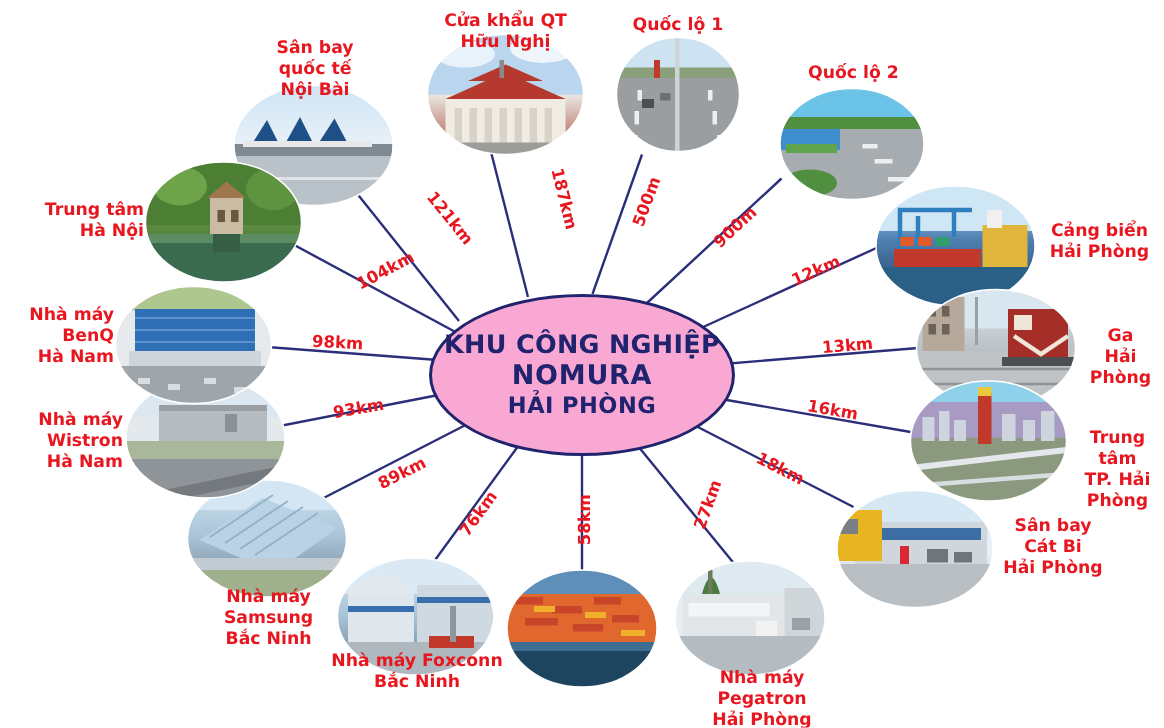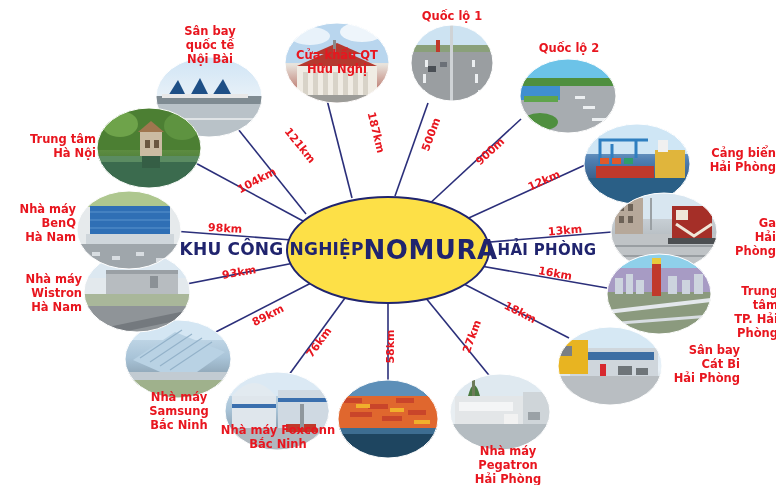--- a/index.html
+++ b/index.html
@@ -12,51 +12,51 @@
 
   svg#wires{position:absolute;left:0;top:0;width:776px;height:485px;overflow:visible;}
 
   
   .hub{
     position:absolute;
     left:286px;top:196px;
     width:204px;height:108px;
     border:2px solid #20246e;
     border-radius:50%;
-    background:#fde047;
-    display:flex;flex-direction:row;
+    background:#f9a8d4;
+    display:flex;flex-direction:column;
     align-items:center;justify-content:center;
     z-index:6;
     box-sizing:border-box;
   }
   .hub .l1{
     font-size:17px;font-weight:bold;color:#20246e;
     letter-spacing:.2px;line-height:1.05;white-space:nowrap;
   }
   .hub .l2{
-    font-size:26px;font-weight:bold;color:#20246e;
+    font-size:18px;font-weight:bold;color:#20246e;
     letter-spacing:.5px;line-height:1.1;margin-top:1px;white-space:nowrap;
   }
   .hub .l3{
     font-size:15px;font-weight:bold;color:#20246e;
     letter-spacing:.3px;line-height:1.1;margin-top:1px;white-space:nowrap;
   }
 
   
   .cap{
     position:absolute;
     color:#e8161f;
     font-weight:bold;
     font-size:11.5px;
     line-height:1.22;
     white-space:pre-line;
     z-index:7;
   }
   .cap.r{text-align:right;}
-  .cap.l{text-align:right;}
+  .cap.l{text-align:center;}
   .cap.c{text-align:center;}
 
   
   .dist{
     position:absolute;
     color:#e8161f;
     font-weight:bold;
     font-size:11px;
     white-space:nowrap;
     z-index:8;
@@ -496,21 +496,21 @@
   <div class="hub">
     <div class="l1">KHU CÔNG NGHIỆP</div>
     <div class="l2">NOMURA</div>
     <div class="l3">HẢI PHÒNG</div>
   </div>
 
   <div class="cap c" style="left:168px;top:24px;width:84px;">Sân bay
 quốc tế
 Nội Bài</div>
 
-  <div class="cap c" style="left:285px;top:6px;width:104px;margin-top:42px;">Cửa khẩu QT
+  <div class="cap c" style="left:285px;top:6px;width:104px;">Cửa khẩu QT
 Hữu Nghị</div>
 
   <div class="cap c" style="left:412px;top:9px;width:80px;">Quốc lộ 1</div>
 
   <div class="cap c" style="left:528px;top:41px;width:82px;">Quốc lộ 2</div>
 
   <div class="cap l" style="left:690px;top:146px;width:86px;">Cảng biển
 Hải Phòng</div>
 
   <div class="cap l" style="left:718px;top:216px;width:58px;">Ga
@@ -521,21 +521,21 @@
 
   <div class="cap l" style="left:664px;top:343px;width:76px;">Sân bay
 Cát Bi
 Hải Phòng</div>
 
   <div class="cap c" style="left:470px;top:444px;width:76px;">Nhà máy
 Pegatron
 Hải Phòng</div>
 
 
-  <div class="cap c" style="left:218px;top:423px;width:120px;text-align:center;">Nhà máy Foxconn
+  <div class="cap c" style="left:218px;top:433px;width:120px;text-align:center;">Nhà máy Foxconn
 Bắc Ninh</div>
 
   <div class="cap c" style="left:132px;top:390px;width:94px;">Nhà máy
 Samsung
 Bắc Ninh</div>
 
   <div class="cap r" style="left:10px;top:272px;width:72px;">Nhà máy
 Wistron
 Hà Nam</div>
 

